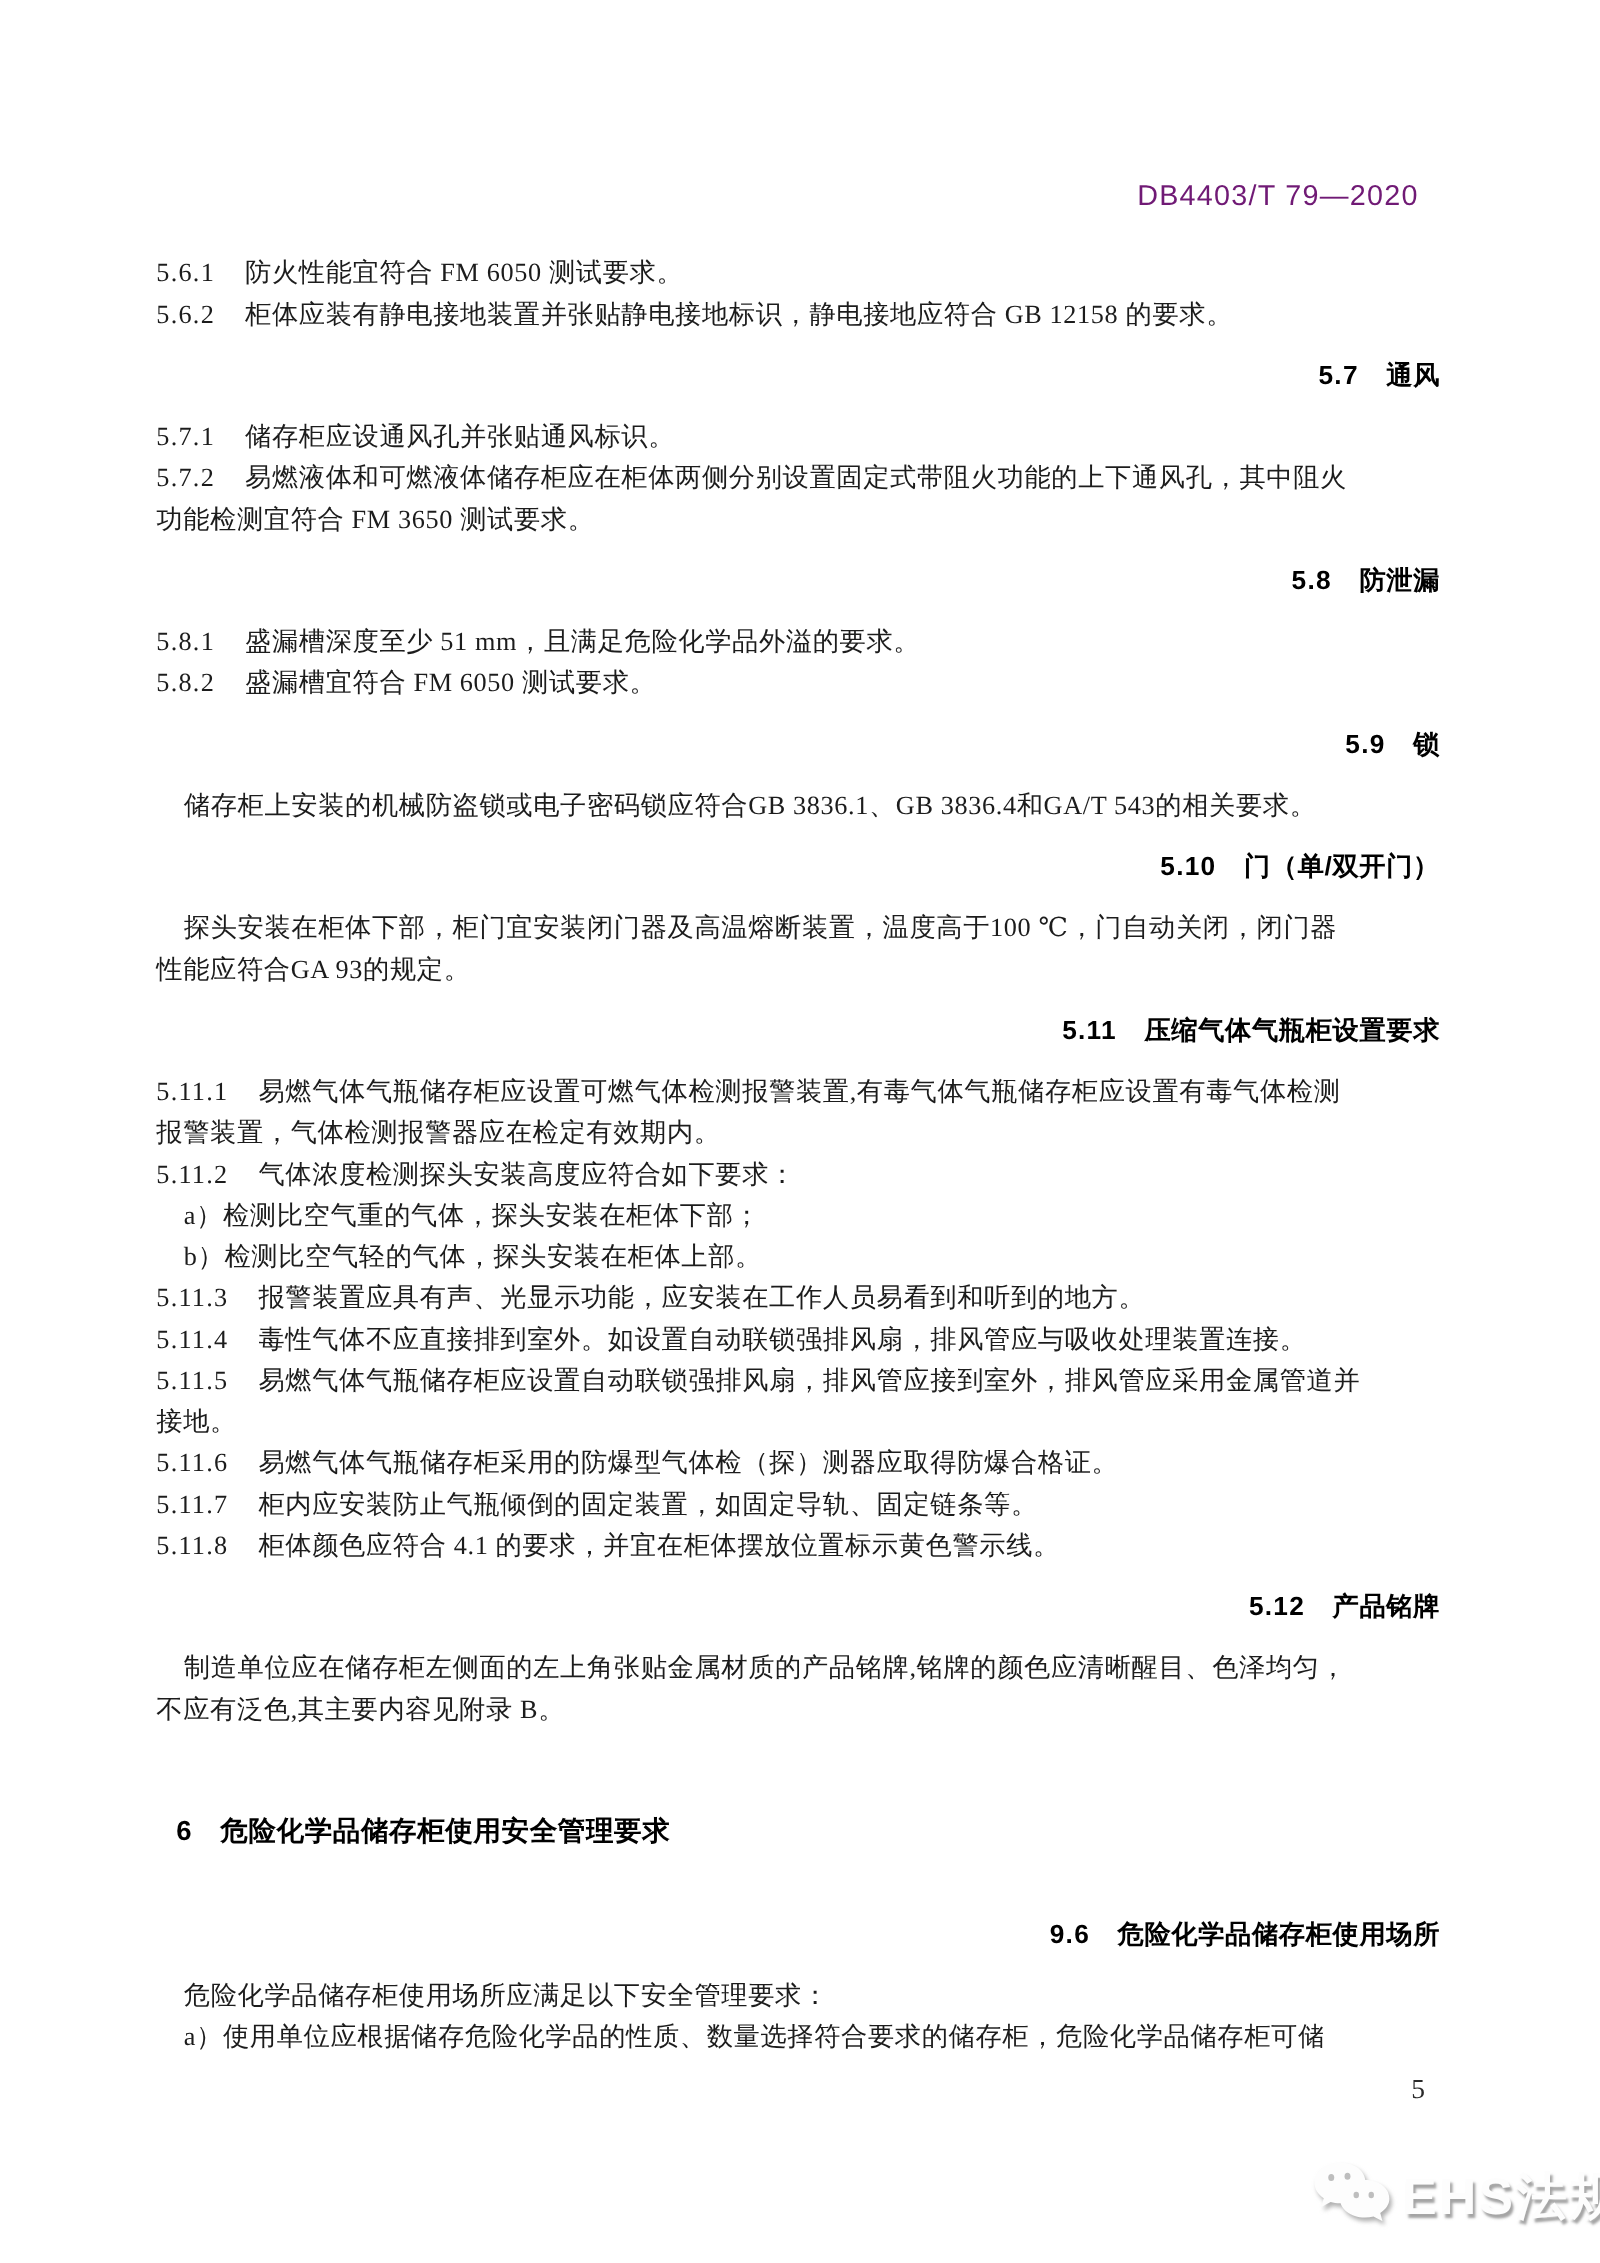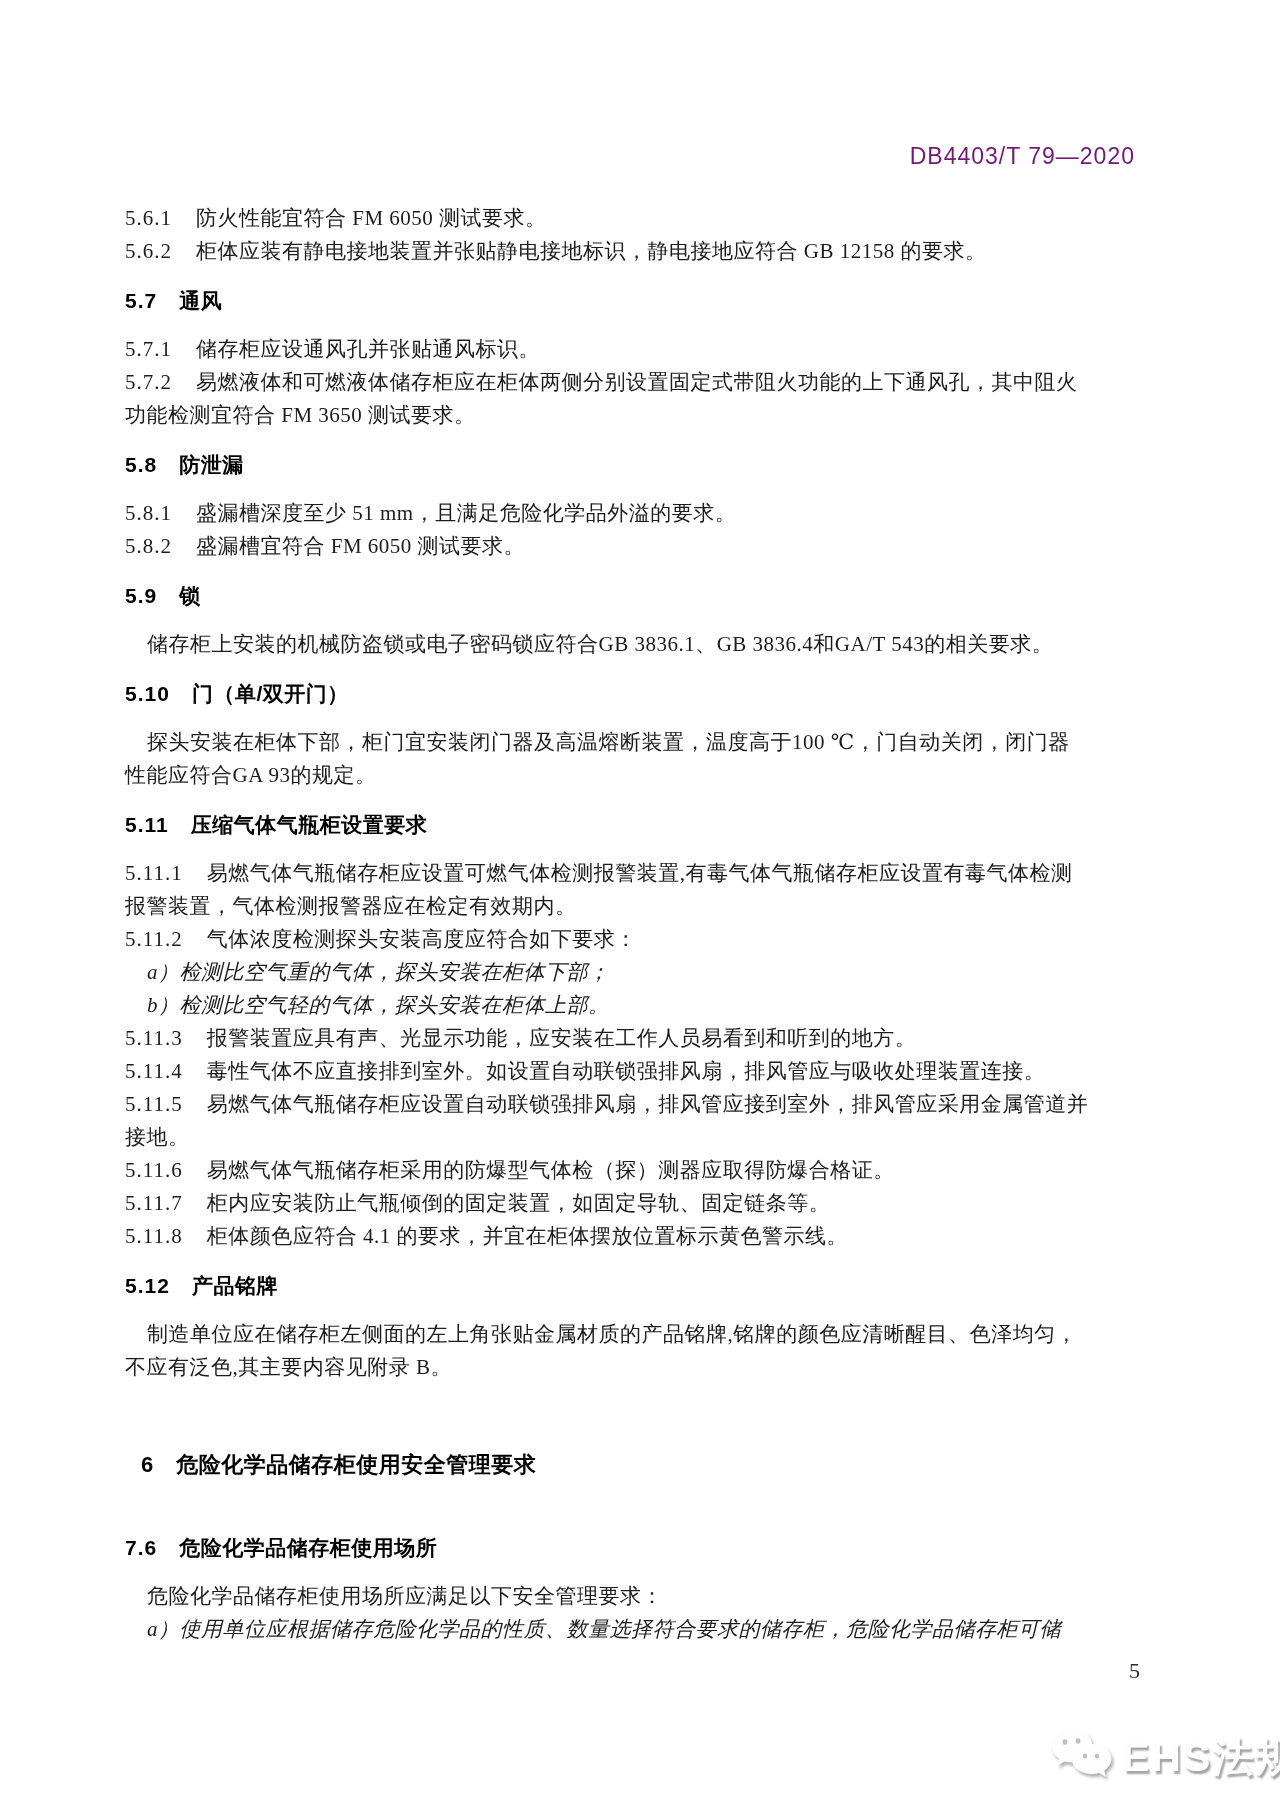--- a/index.html
+++ b/index.html
@@ -42,26 +42,26 @@
     margin-right: 24px;
     letter-spacing: 1px;
   }
 
   .heading2, .heading1 {
     font-family: "Liberation Sans", "DejaVu Sans", sans-serif;
     font-weight: bold;
     color: #000;
     white-space: nowrap;
   }
-  .heading2 { margin: 16px 0; }
+  .heading2 { margin: 16px 0; text-align: right; }
   .heading1 { margin: 64px 0 50px 16px; font-size: 22px; }
   .hnum { display: inline-block; margin-right: 22px; letter-spacing: 1px; }
 
   .para .line:first-child { text-indent: 22px; }
-  .list { padding-left: 22px; font-style: italic; }
+  .list { padding-left: 22px; }
 
   .page-number {
     position: absolute;
     top: 1658px;
     right: 140px;
     font-size: 22px;
     color: #2a2a2a;
   }
 
   .watermark {
@@ -154,21 +154,21 @@
     </div>
     <div class="block clause">
       <div class="line"><span class="num">5.11.8</span>柜体颜色应符合 4.1 的要求，并宜在柜体摆放位置标示黄色警示线。</div>
     </div>
     <div class="block heading2"><span class="hnum">5.12</span><span>产品铭牌</span></div>
     <div class="block para">
       <div class="line">制造单位应在储存柜左侧面的左上角张贴金属材质的产品铭牌,铭牌的颜色应清晰醒目、色泽均匀，</div>
       <div class="line">不应有泛色,其主要内容见附录 B。</div>
     </div>
     <div class="block heading1"><span class="hnum">6</span><span>危险化学品储存柜使用安全管理要求</span></div>
-    <div class="block heading2"><span class="hnum">7.6</span><span>危险化学品储存柜使用场所</span></div>
+    <div class="block heading2"><span class="hnum">9.6</span><span>危险化学品储存柜使用场所</span></div>
     <div class="block para">
       <div class="line">危险化学品储存柜使用场所应满足以下安全管理要求：</div>
     </div>
     <div class="block list">
       <div class="line">a）使用单位应根据储存危险化学品的性质、数量选择符合要求的储存柜，危险化学品储存柜可储</div>
     </div>
   </div>
 
 <div class="page-number">5</div>
 

